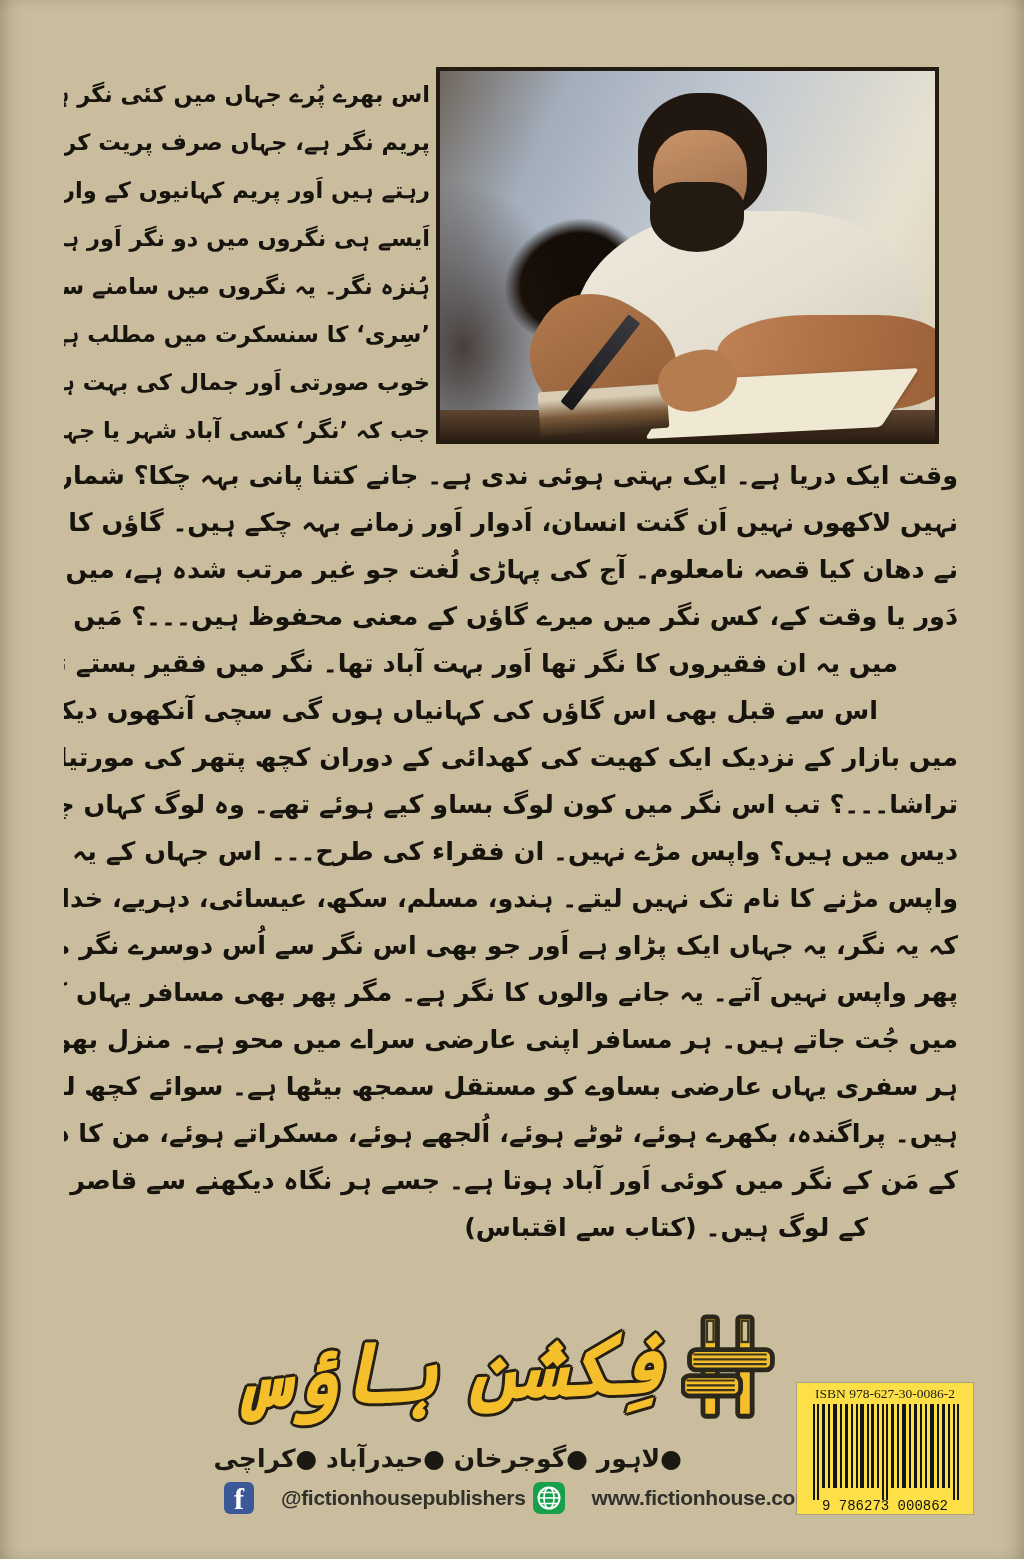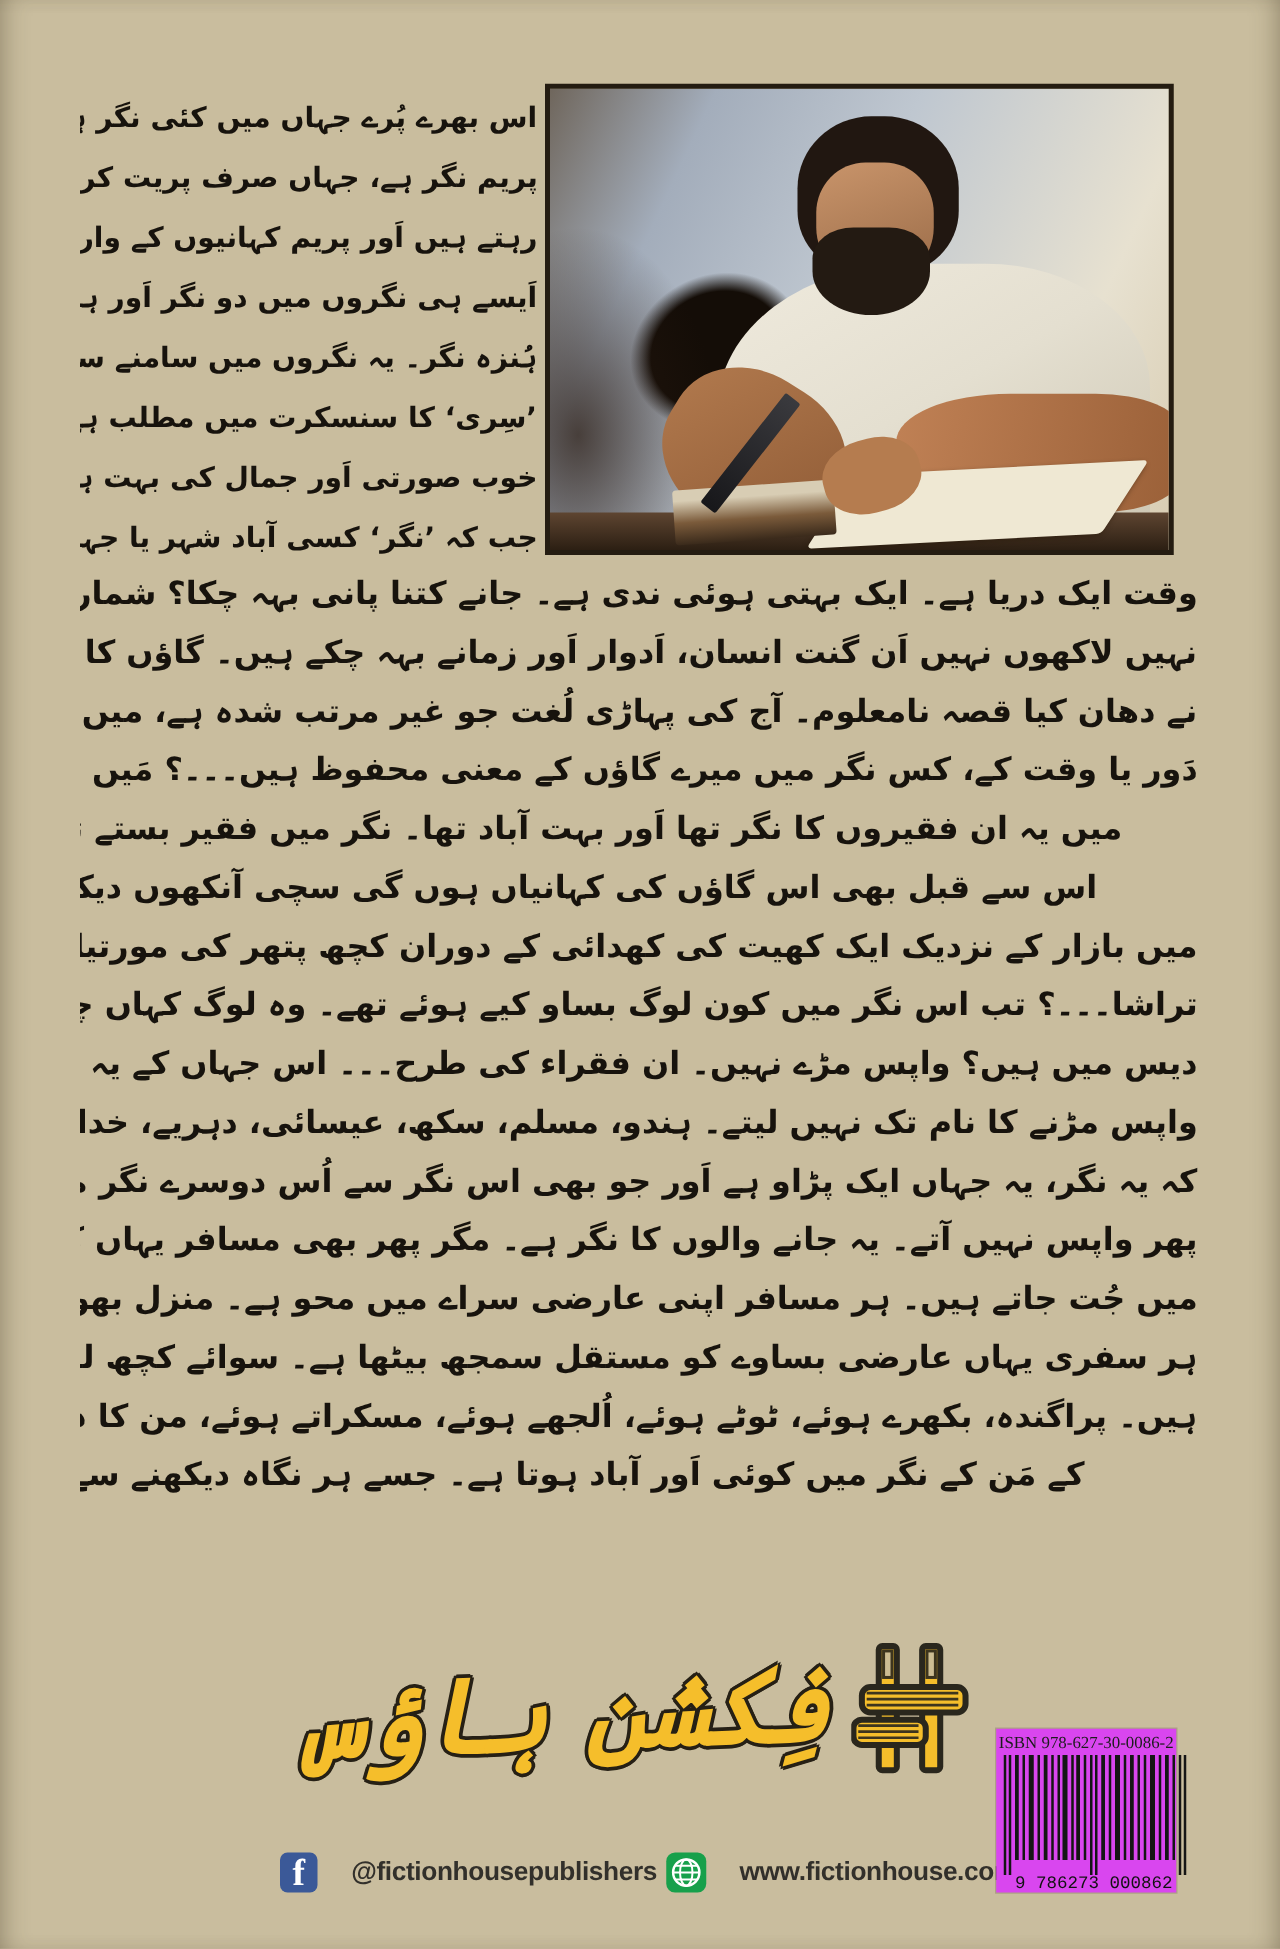--- a/index.html
+++ b/index.html
@@ -77,21 +77,21 @@
   .fb-badge{
     width:30px;height:32px;border-radius:6px;background:#3b5998;
     color:#fff;display:flex;align-items:flex-end;justify-content:center;
     font-family:"Liberation Serif",serif;font-weight:bold;font-size:30px;line-height:30px;overflow:hidden;
   }
   .social .handle,.social .site{font-size:21px;font-weight:bold;color:#32302b;letter-spacing:-.3px;white-space:nowrap;margin-left:20px;}
   .globe-badge{width:32px;height:32px;border-radius:7px;background:#17a04b;display:flex;align-items:center;justify-content:center;}
 
   
   .barcode{
-    position:absolute;left:797px;top:1383px;width:144px;height:131px;background:#d946ef;
+    position:absolute;left:797px;top:1383px;width:176px;height:131px;background:#fde047;
     box-shadow:0 0 0 1px rgba(90,80,55,.25);
   }
   .barcode .isbn{
     font-family:"Liberation Serif",serif;font-size:13.5px;color:#1c1c1c;
     text-align:center;margin-top:3px;white-space:nowrap;letter-spacing:0;
   }
   .barcode svg{display:block;margin:2px auto 0 auto;}
 </style>
 </head>
 <body>
@@ -138,40 +138,42 @@
         <div class="line">میں بازار کے نزدیک ایک کھیت کی کھدائی کے دوران کچھ پتھر کی مورتیاں ملی ہیں۔ انھیں کس نے تراشا اَور کیوں</div>
         <div class="line">تراشا۔۔۔؟ تب اس نگر میں کون لوگ بساو کیے ہوئے تھے۔ وہ لوگ کہاں چلے گئے۔ اَب کیسے ہیں؟ کہاں ہیں؟ کس</div>
         <div class="line">دیس میں ہیں؟ واپس مڑے نہیں۔ ان فقراء کی طرح۔۔۔ اس جہاں کے یہ سب لوگ آخر کس دیس میں چلے جاتے ہیں کہ</div>
         <div class="line">واپس مڑنے کا نام تک نہیں لیتے۔ ہندو، مسلم، سکھ، عیسائی، دہریے، خدا پرست، منکر۔۔۔ ایک مسلک پہ تو سب ہی متفق ہیں</div>
         <div class="line">کہ یہ نگر، یہ جہاں ایک پڑاو ہے اَور جو بھی اس نگر سے اُس دوسرے نگر میں گیا آج تک واپس نہیں آیا لوگ بس جاتے ہی ہیں</div>
         <div class="line">پھر واپس نہیں آتے۔ یہ جانے والوں کا نگر ہے۔ مگر پھر بھی مسافر یہاں کی رَونق میں محو منزل بھول کر، مسافر خانے کی آرائش</div>
         <div class="line">میں جُت جاتے ہیں۔ ہر مسافر اپنی عارضی سراے میں محو ہے۔ منزل بھول کر اسے ہی دائمی منزل جان بیٹھا ہے۔ مجھ سمیت</div>
         <div class="line">ہر سفری یہاں عارضی بساوے کو مستقل سمجھ بیٹھا ہے۔ سوائے کچھ لوگوں کے۔ یہ سب لوگ ہر دَور میں خال خال ضرور نظر آتے</div>
         <div class="line">ہیں۔ پراگندہ، بکھرے ہوئے، ٹوٹے ہوئے، اُلجھے ہوئے، مسکراتے ہوئے، من کا دامن جھاڑیں تو حرص سے خالی۔ ان</div>
         <div class="line">کے مَن کے نگر میں کوئی اَور آباد ہوتا ہے۔ جسے ہر نگاہ دیکھنے سے قاصر ہے۔ یہ کس نگر کے لوگ ہیں۔۔۔؟ شاید یہی فقیر نگر</div>
+        <div class="line">کے لوگ ہیں۔ (کتاب سے اقتباس)</div>
       </div>
   </div>
 
   <div class="calligraphy">فِکشن ہاؤس</div>
 
   <svg class="emblem" viewBox="0 0 100 112" xmlns="http://www.w3.org/2000/svg">
     <g stroke="#2a271d" stroke-width="5" fill="#f5be2b" stroke-linejoin="round">
       <rect x="22" y="3" width="15" height="103" rx="3"></rect>
       <rect x="58" y="3" width="15" height="103" rx="3"></rect>
       <rect x="8" y="37" width="86" height="21" rx="7"></rect>
       <rect x="1" y="64" width="60" height="21" rx="7"></rect>
     </g>
     <g stroke="#2a271d" stroke-width="2.2" fill="none" opacity=".9">
       <path d="M12 42 H88 M12 47 H88 M12 52 H88"></path>
       <path d="M5 69 H55 M5 74 H55 M5 79 H55"></path>
       <rect x="26" y="7" width="7" height="22" fill="#c9bd9e" stroke-width="2.5"></rect>
       <rect x="62" y="7" width="7" height="22" fill="#c9bd9e" stroke-width="2.5"></rect>
     </g>
   </svg>
 
+  <div class="cities">●لاہور ●گوجرخان ●حیدرآباد ●کراچی</div>
 
   <div class="social">
     <div class="fb-badge">f</div>
     <div class="handle">@fictionhousepublishers</div>
     <div class="globe-badge">
       <svg width="26" height="26" viewBox="0 0 26 26">
         <circle cx="13" cy="13" r="10.5" fill="none" stroke="#ffffff" stroke-width="2"></circle>
         <ellipse cx="13" cy="13" rx="5" ry="10.5" fill="none" stroke="#ffffff" stroke-width="1.6"></ellipse>
         <path d="M2.5 13 H23.5 M4 7.5 H22 M4 18.5 H22" stroke="#ffffff" stroke-width="1.6" fill="none"></path>
       </svg>

